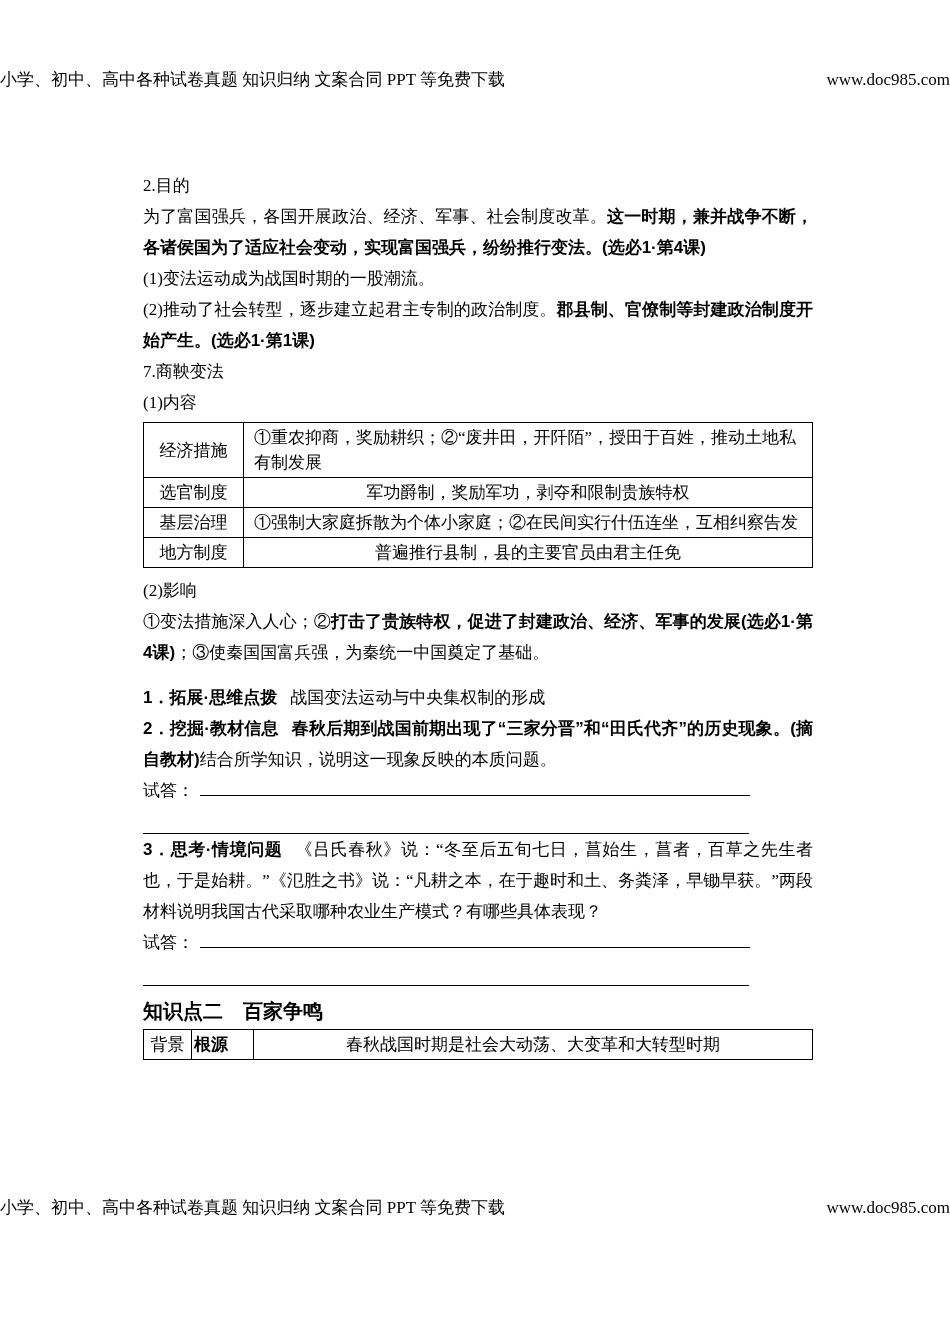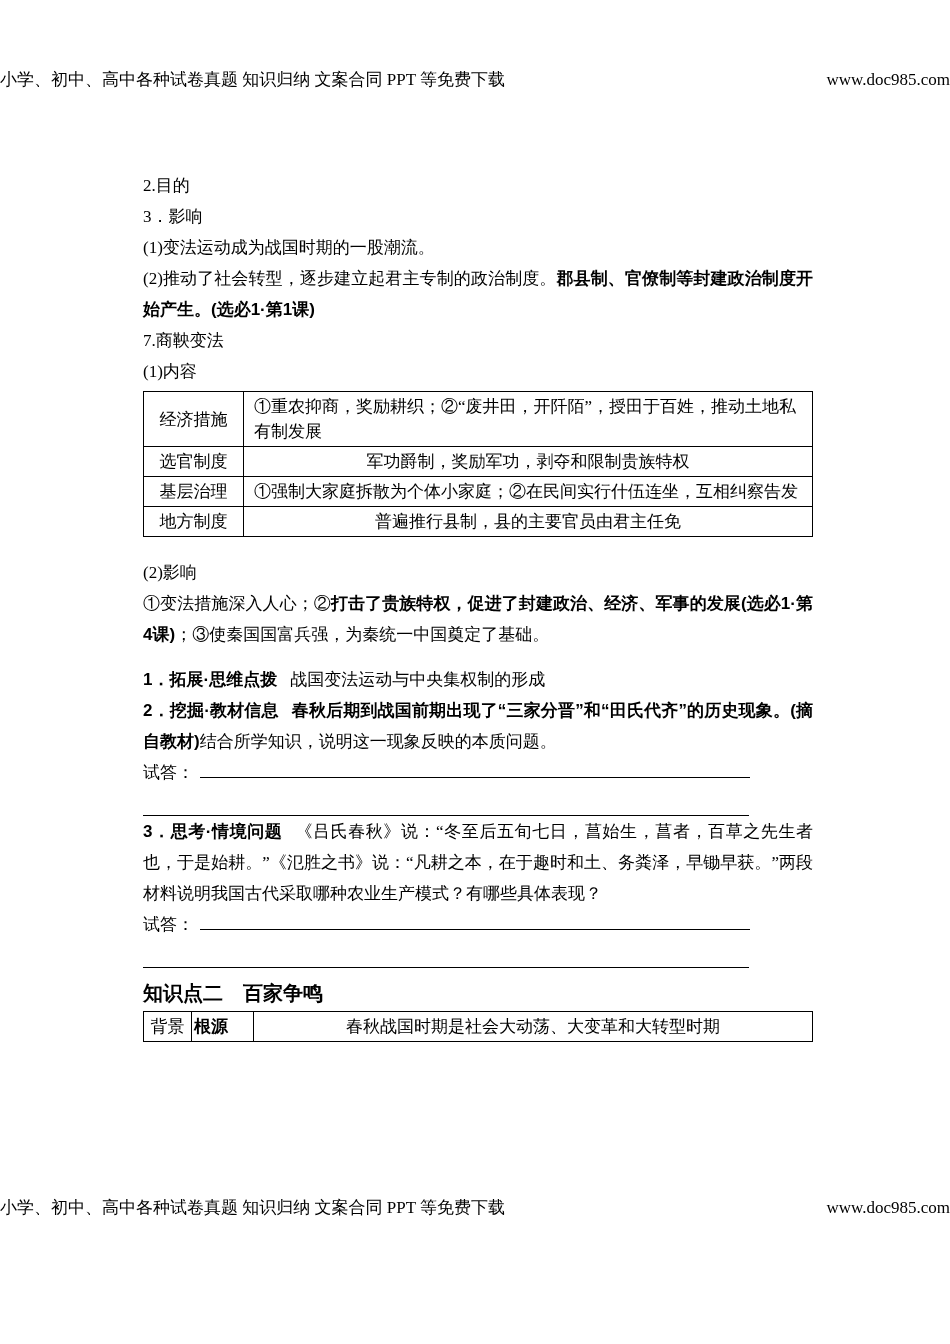--- a/index.html
+++ b/index.html
@@ -22,21 +22,21 @@
   .line { line-height:31px; text-align:justify; }
   .b {
     font-family:"Liberation Sans","DejaVu Sans",sans-serif;
     font-weight:bold;
   }
   .ex-title-gap { margin-left:13px;margin-top:12px; }
   table { border-collapse:collapse; width:100%; margin:4px 0 0 0; table-layout:fixed;padding-left:28px; }
   td { border:1.5px solid #000; padding:2px 10px; line-height:25px; vertical-align:middle; }
   .reform-table td.lbl { width:100px; text-align:center; padding:2px 4px; }
   .ctr { text-align:center; }
-  .impact-label { margin-top:20px; }
+  .impact-label { margin-top:7px; }
   .exercises { margin-top:14px; }
   .answer-row { line-height:31px; white-space:nowrap; }
   .ans-line {
     display:inline-block; width:550px; height:18px;
     border-bottom:1.2px solid #000; vertical-align:baseline; margin-left:6px;
   }
   .blank-line { width:606px; height:28px; border-bottom:1.2px solid #000; }
   .kp-heading { margin-top:10px; line-height:31px; font-size:20px; }
   .kp-table { margin-top:2px; }
   .kp-table td.c1 { width:48px; text-align:center; padding:2px 2px; }
@@ -47,22 +47,22 @@
 
 <header class="page-hdr">
   <span>小学、初中、高中各种试卷真题 知识归纳 文案合同 PPT 等免费下载</span>
     <span class="hdr-gap"></span>
     <span>www.doc985.com</span>
 </header>
 
 <main>
 
   <p class="line">2.目的</p>
+  <p class="line"><span>为了富国强兵，各国开展政治、经济、军事、社会制度改革。</span><span class="b">这一时期，兼并战争不断，各诸侯国为了适应社会变动，实现富国强兵，纷纷推行变法。</span><span class="b">(选必1·第4课)</span></p>
 
-  <p class="line">3．影响</p>
   <p class="line">(1)变法运动成为战国时期的一股潮流。</p>
   <p class="line"><span>(2)推动了社会转型，逐步建立起君主专制的政治制度。</span><span class="b">郡县制、官僚制等封建政治制度开始产生。</span><span class="b">(选必1·第1课)</span></p>
 
   <p class="line">7.商鞅变法</p>
   <p class="line">(1)内容</p>
 
   <table class="reform-table">
     <tbody>
       <tr>
         <td class="lbl">经济措施</td>

